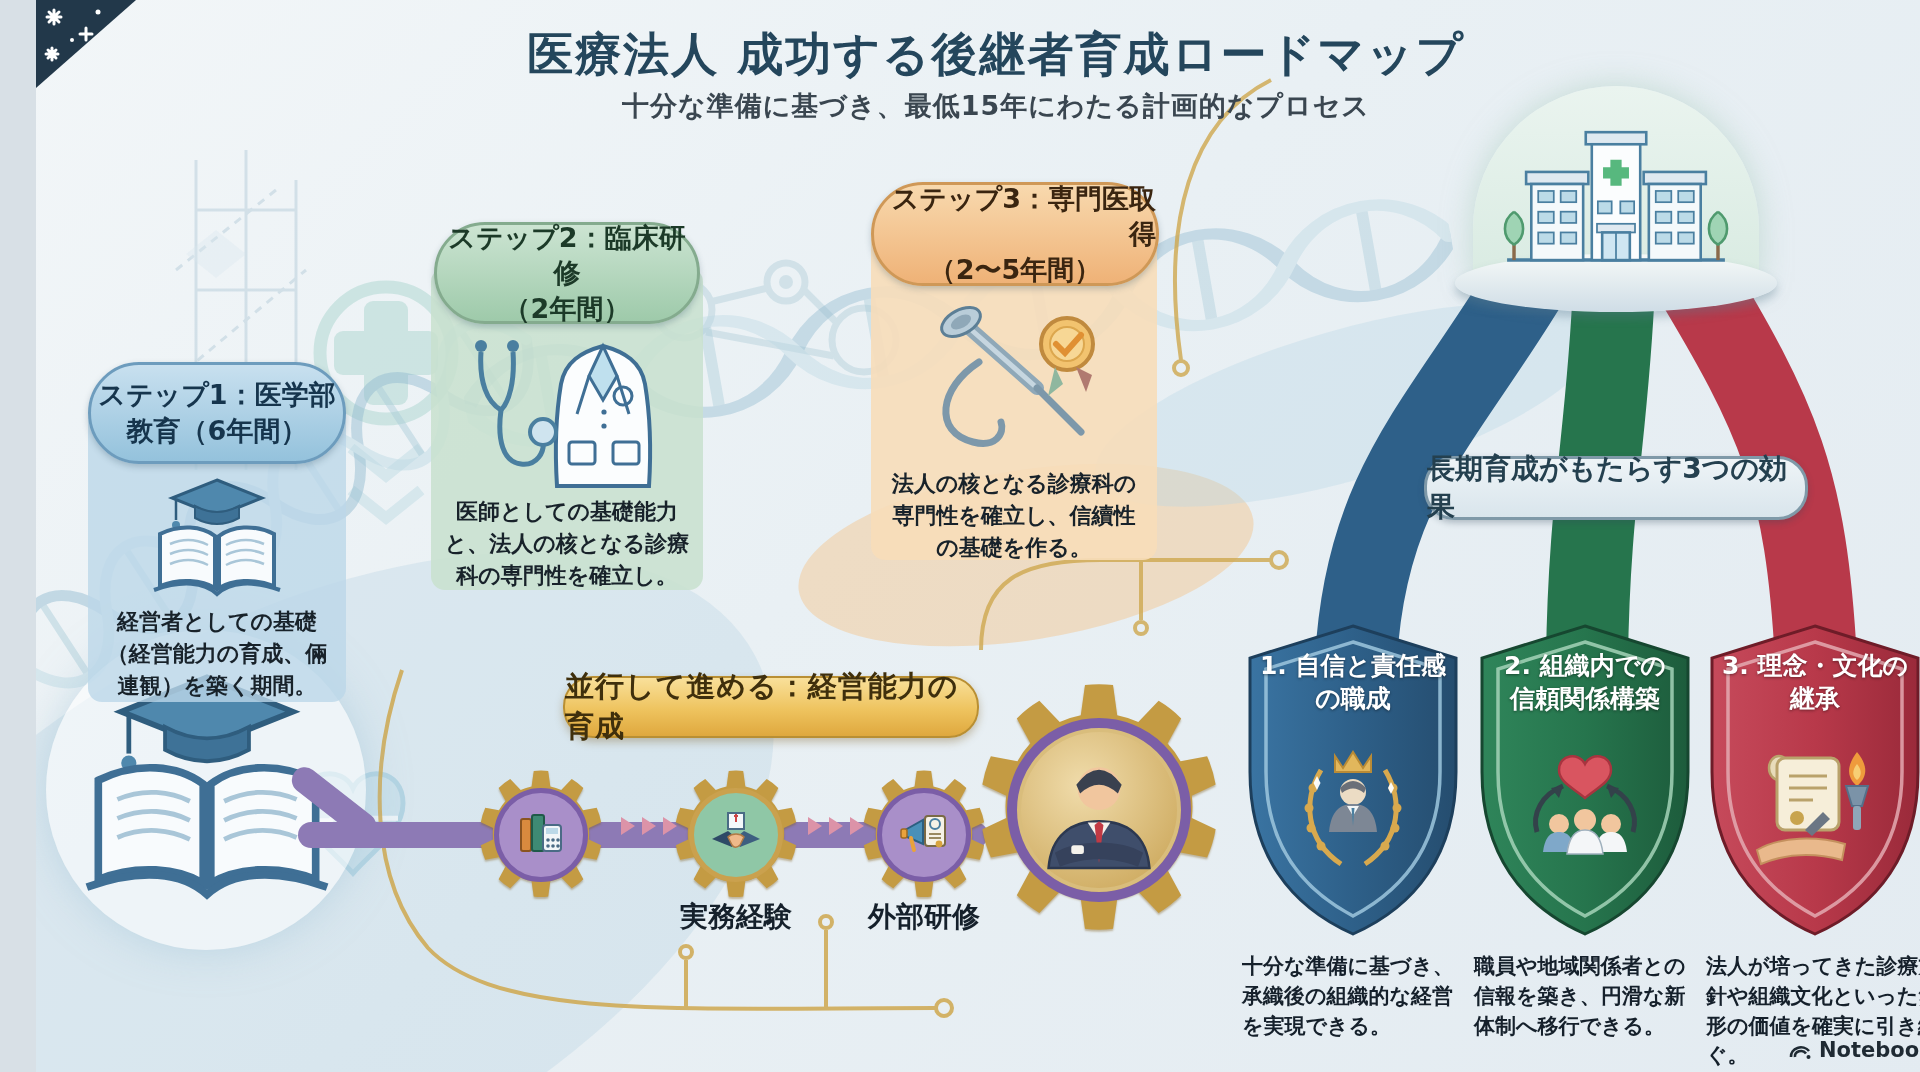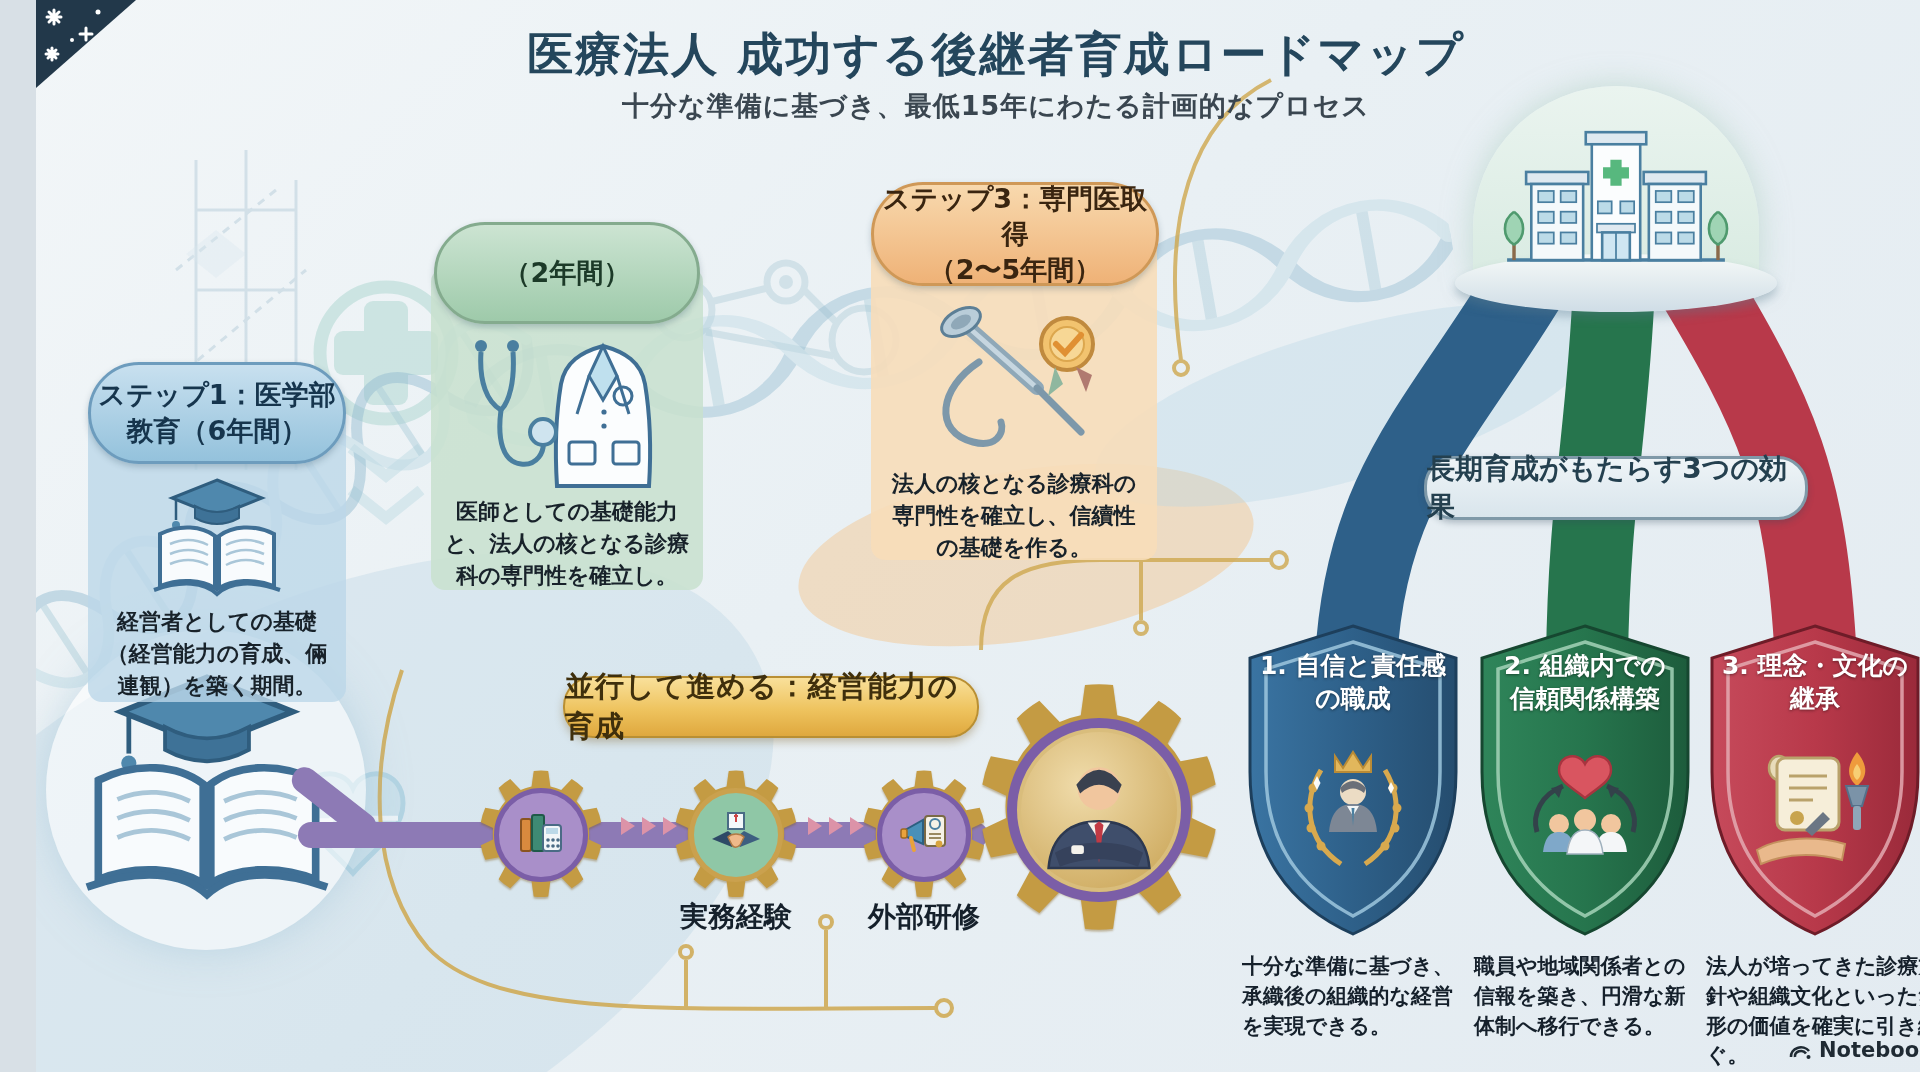--- a/index.html
+++ b/index.html
@@ -151,20 +151,21 @@
           <path d="M122 72 C108 66 94 68 84 73 M122 82 C108 76 94 78 84 83 M122 92 C108 86 94 88 84 93"></path>
         </g>
       </svg>
     </div>
     <div class="card-desc" style="font-size:22px;line-height:1.45;padding:4px 12px 0;">経営者としての基礎（経営能力の育成、倆連観）を築く期間。</div>
   </div>
 
   <div class="abs card" style="left:395px;top:222px;width:272px;height:368px;">
     <div class="card-bg" style="top:46px;background:rgba(200,224,206,.85);"></div>
     <div class="pill" style="width:260px;height:96px;background:linear-gradient(180deg,#cce4d2,#9ecaaa);border:3px solid #84ab8e;font-size:27px;color:#1c3a28;">
+      <div>ステップ2：臨床研修</div>
       <div>（2年間）</div>
     </div>
     <div class="card-icon" style="margin-top:6px;">
       <svg width="220" height="160" viewBox="0 0 220 160">
         <path d="M146 16 C168 22 184 32 188 54 C194 90 194 124 192 156 H100 C98 124 98 90 104 54 C108 32 124 22 146 16 Z" fill="#fbfdfe" stroke="#3f6f95" stroke-width="4"></path>
         <path d="M146 16 L132 46 L146 70 L160 46 Z" fill="#bfe0ee" stroke="#3f6f95" stroke-width="3"></path>
         <path d="M132 46 L120 84 M160 46 L172 84" stroke="#3f6f95" stroke-width="3"></path>
         <rect x="112" y="112" width="26" height="22" fill="none" stroke="#3f6f95" stroke-width="3" rx="3"></rect>
         <rect x="156" y="112" width="26" height="22" fill="none" stroke="#3f6f95" stroke-width="3" rx="3"></rect>
         <circle cx="147" cy="82" r="2.6" fill="#3f6f95"></circle>
@@ -175,21 +176,21 @@
         <path d="M24 22 C22 52 30 72 44 80 M56 22 C58 52 52 72 44 80" stroke="#4a7fa0" stroke-width="5" fill="none"></path>
         <path d="M44 80 C40 110 46 132 64 134 C80 136 88 122 86 110" stroke="#4a7fa0" stroke-width="5" fill="none"></path>
         <circle cx="86" cy="102" r="13" fill="#cfe4ef" stroke="#4a7fa0" stroke-width="4"></circle>
       </svg>
     </div>
     <div class="card-desc" style="font-size:22px;line-height:1.45;padding:6px 10px 0;">医師としての基礎能力と、法人の核となる診療科の専門性を確立し。</div>
   </div>
 
   <div class="abs card" style="left:835px;top:182px;width:286px;height:378px;">
     <div class="card-bg" style="top:48px;background:rgba(247,221,185,.9);"></div>
-    <div class="pill" style="width:282px;height:98px;background:linear-gradient(180deg,#f8d9ae,#efb277);border:3px solid #cf9857;font-size:27px;color:#3a2510;">
+    <div class="pill" style="width:282px;height:98px;background:linear-gradient(180deg,#f8d9ae,#efb277);border:3px solid #cf9857;font-size:27px;color:#3a2510;text-align:right;">
       <div>ステップ3：専門医取得</div>
       <div>（2〜5年間）</div>
     </div>
     <div class="card-icon" style="margin-top:6px;">
       <svg width="210" height="170" viewBox="0 0 210 170">
         <path d="M70 70 C30 96 24 140 64 150 C86 156 96 142 92 130" stroke="#7d98aa" stroke-width="7" fill="none" stroke-linecap="round"></path>
         <path d="M58 34 L128 96" stroke="#8fa8b8" stroke-width="14" stroke-linecap="round"></path>
         <path d="M58 34 L128 96" stroke="#c6d6e0" stroke-width="5" stroke-linecap="round"></path>
         <path d="M128 96 L172 140" stroke="#7d98aa" stroke-width="7" stroke-linecap="round"></path>
         <ellipse cx="52" cy="30" rx="21" ry="12" transform="rotate(-28 52 30)" fill="#b9cdd9" stroke="#5c7f96" stroke-width="3"></ellipse>

